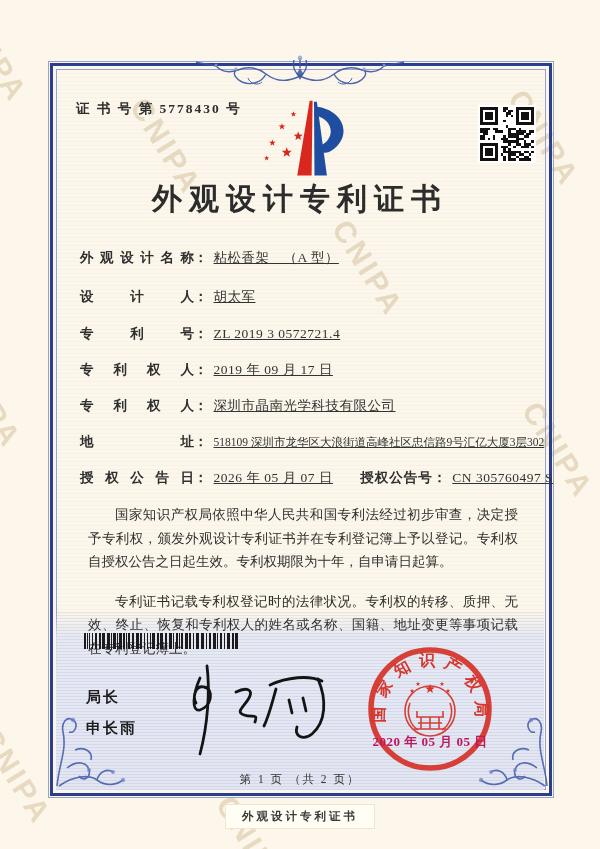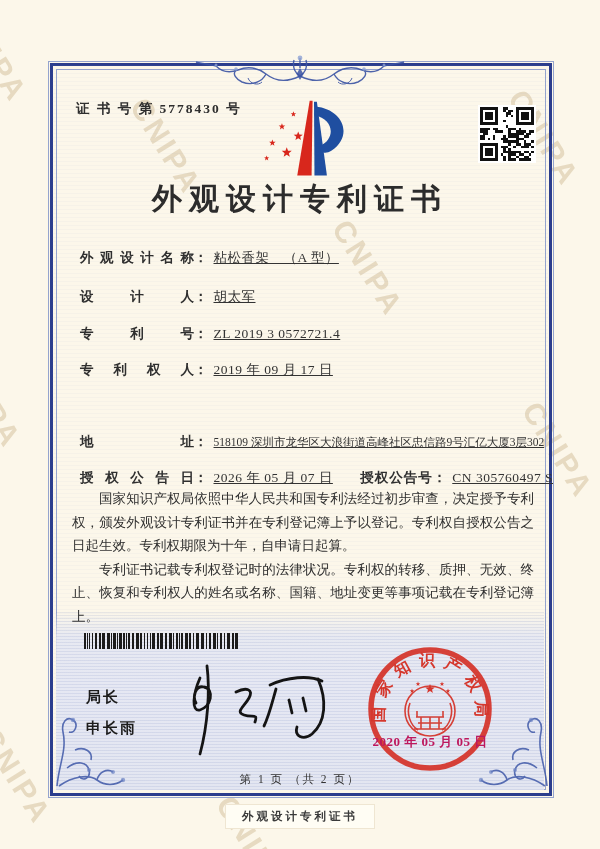--- a/index.html
+++ b/index.html
@@ -63,21 +63,21 @@
 
   .frow{position:absolute;left:80px;right:58px;font-size:13.5px;color:#333;white-space:nowrap;}
   .flabel{display:inline-block;width:114px;text-align:justify;text-align-last:justify;font-weight:bold;color:#2f2f2f;vertical-align:bottom;}
   .fcolon{font-weight:bold;color:#2f2f2f;}
   .fvalue{margin-left:6px;letter-spacing:0.5px;text-decoration:underline;}
   .fvalue.small{font-size:11.5px;letter-spacing:0;}
   .grant2{margin-left:24px;}
   .grant2 .flabel{width:auto;letter-spacing:1px;text-align-last:auto;font-family:Liberation Mono, monospace;}
 
   .paras{position:absolute;left:72px;width:462px;top:487px;font-size:13.5px;line-height:23.5px;color:#2f2f2f;text-align:justify;}
-  .paras p{margin:0;text-indent:2em;}
+  .paras p{margin:16px;text-indent:2em;}
 
   .barcode{position:absolute;left:84px;top:633px;}
   .officer-title{position:absolute;left:86px;top:688px;font-family:Liberation Mono, monospace;font-size:15px;font-weight:600;letter-spacing:2px;color:#1d1d1d;}
   .officer-name{position:absolute;left:86px;top:719px;font-family:"Liberation Sans","DejaVu Sans",sans-serif;font-size:15px;font-weight:700;letter-spacing:2px;color:#1d1d1d;}
   .signature{position:absolute;left:170px;top:658px;}
 
   .seal{position:absolute;left:358px;top:637px;mix-blend-mode:multiply;opacity:0.92;}
   .seal-date{
     position:absolute;left:360px;top:733px;width:140px;text-align:center;z-index:3;
     font-size:13px;color:#be185d;letter-spacing:0.5px;font-weight:bold;white-space:nowrap;
@@ -419,20 +419,23 @@
     </div>
     <div class="frow" style="top:288px">
       <span class="flabel">设计人</span><span class="fcolon">：</span><span class="fvalue">胡太军</span>
     </div>
     <div class="frow" style="top:325px">
       <span class="flabel">专利号</span><span class="fcolon">：</span><span class="fvalue">ZL 2019 3 0572721.4</span>
     </div>
     <div class="frow" style="top:361px">
       <span class="flabel">专利权人</span><span class="fcolon">：</span><span class="fvalue">2019 年 09 月 17 日</span>
     </div>
+    <div class="frow" style="top:397px">
+      <span class="flabel">专利权人</span><span class="fcolon">：</span><span class="fvalue">深圳市晶南光学科技有限公司</span>
+    </div>
     <div class="frow" style="top:433px">
       <span class="flabel">地址</span><span class="fcolon">：</span><span class="fvalue small">518109 深圳市龙华区大浪街道高峰社区忠信路9号汇亿大厦3层302</span>
     </div>
     <div class="frow" style="top:469px">
       <span>
         <span class="flabel">授权公告日</span><span class="fcolon">：</span><span class="fvalue">2026 年 05 月 07 日</span>
       </span>
       <span class="grant2">
         <span class="flabel">授权公告号</span><span class="fcolon">：</span><span class="fvalue">CN 305760497 S</span>
       </span>

